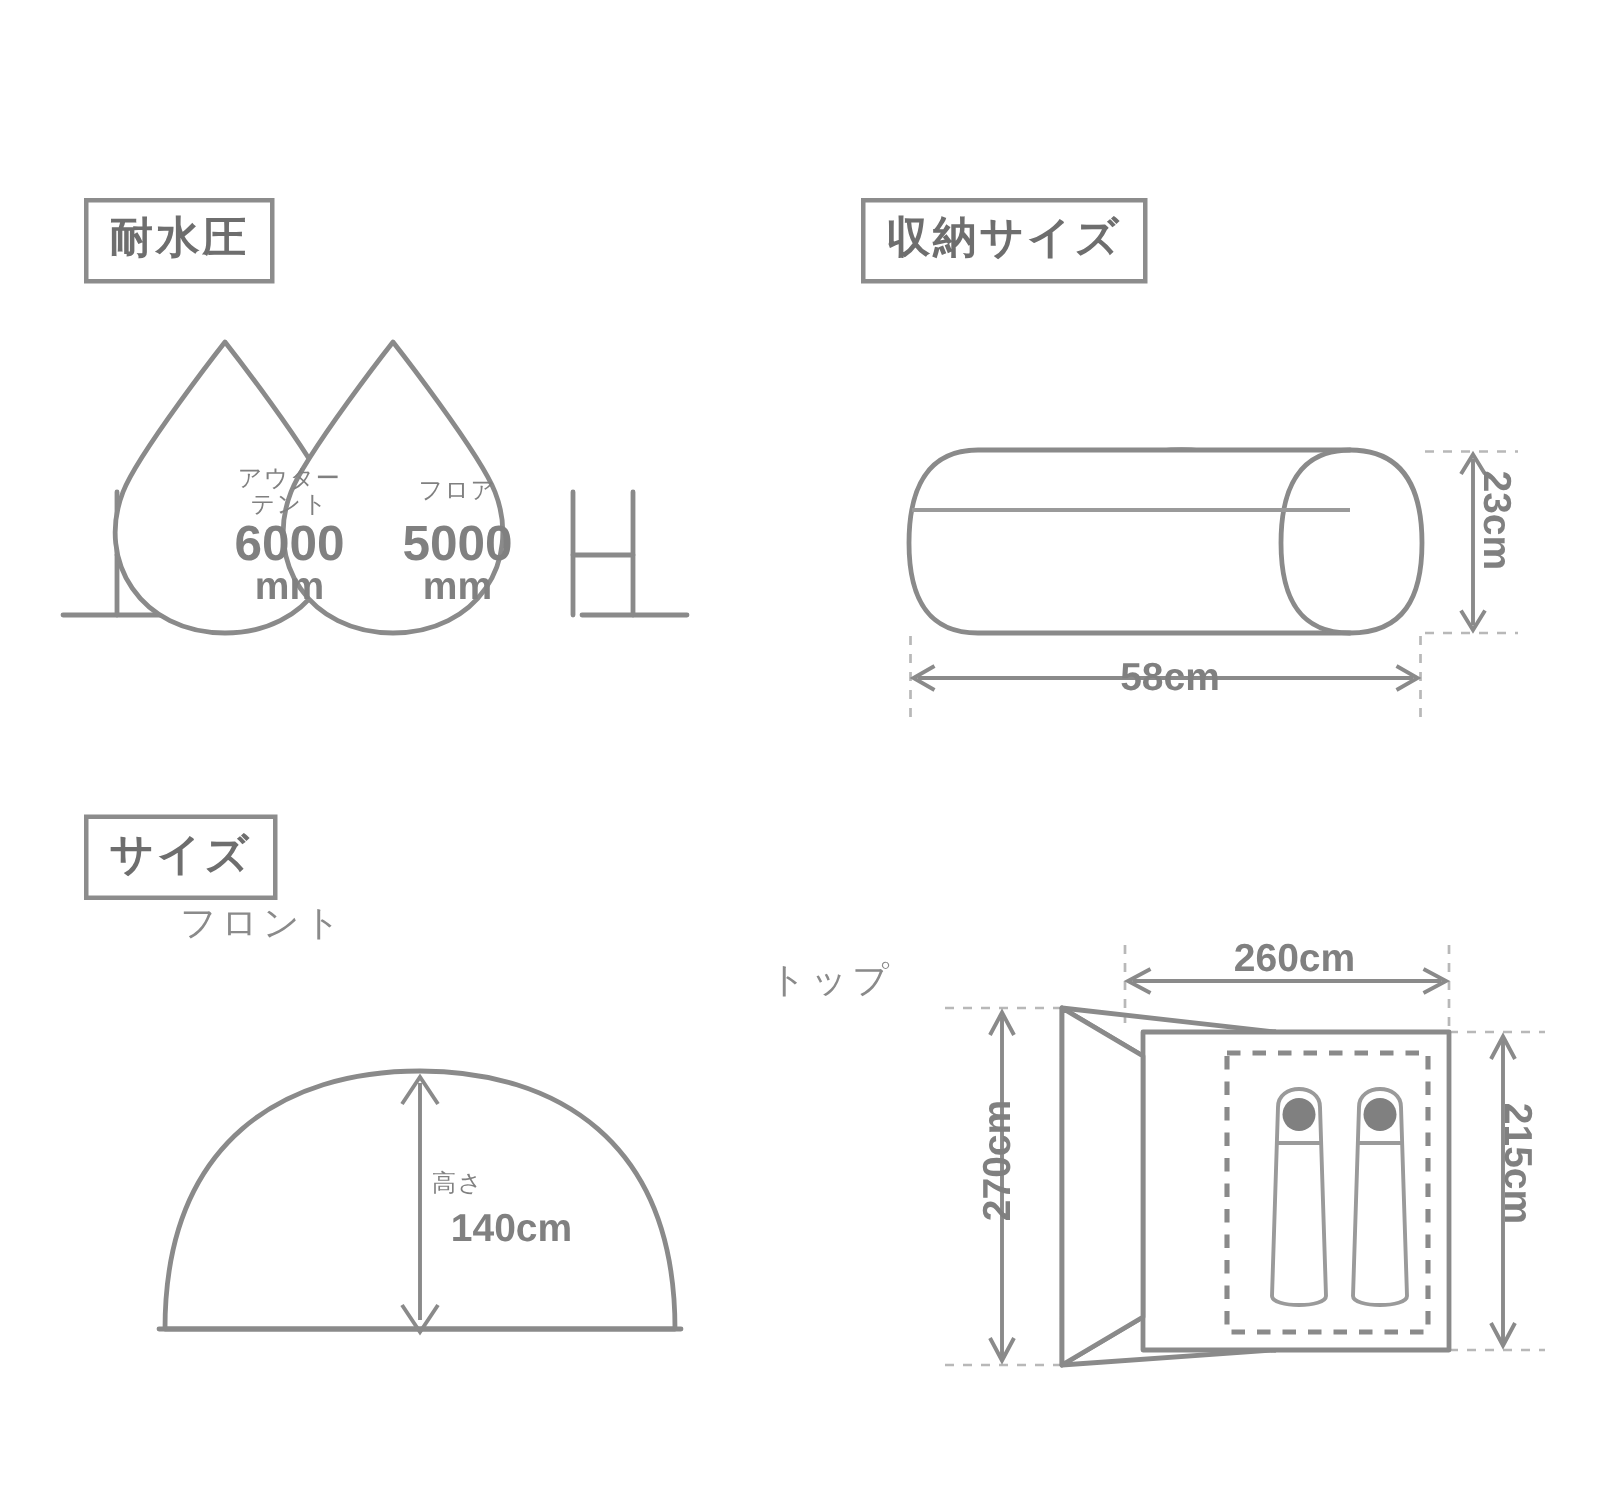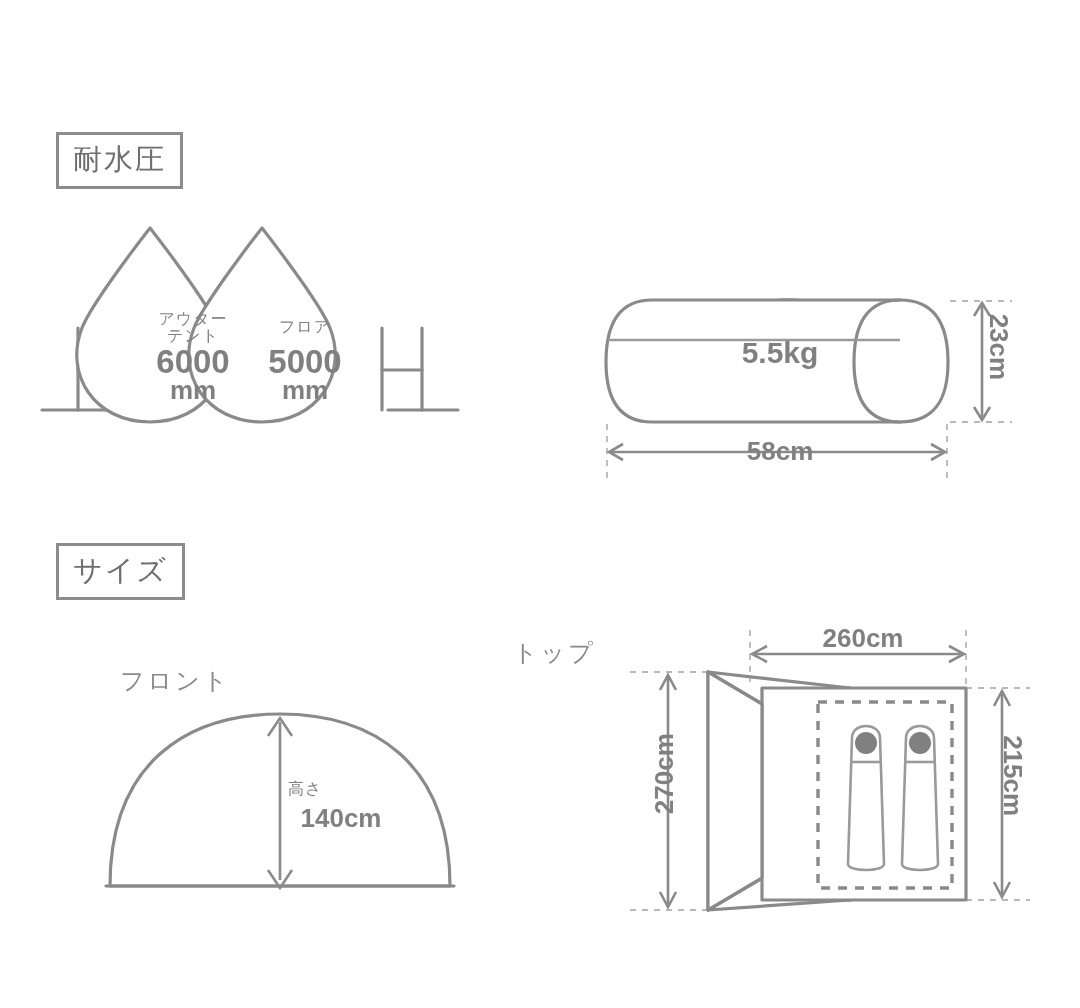--- a/index.html
+++ b/index.html
@@ -21,39 +21,39 @@
     width: 1080px;
     height: 1008px;
   }
   
   .section-chip {
     position: absolute;
     border: 3px solid #8c8c8c;
     background: #ffffff;
     color: #6e6e6e;
     font-size: 29px;
-    font-weight: 400;
+    font-weight: 700;
     letter-spacing: 2px;
     line-height: 1;
     padding: 10px 14px 12px 14px;
     white-space: nowrap;
   }
   #chip-water  { left: 56px;  top: 132px; }
   #chip-pack   { left: 574px; top: 132px; }
   #chip-size   { left: 56px;  top: 543px; }
 
   
   .view-label {
     position: absolute;
     font-size: 24px;
     letter-spacing: 3px;
     color: #8a8a8a;
     white-space: nowrap;
   }
-  #label-front { left: 120px; top: 665px; }
+  #label-front { left: 120px; top: 599px; }
   #label-top   { left: 513px; top: 637px; }
 
   
   .panel { position: absolute; }
   #panel-water { left: 40px;  top: 210px; }
   #panel-pack  { left: 600px; top: 240px; }
   #panel-front { left: 100px; top: 700px; }
   #panel-top   { left: 610px; top: 610px; }
 
   svg { display: block; overflow: visible; }
@@ -126,20 +126,21 @@
   #top-l-dim  { left: 620px; top: 760px; width: 90px; }
   #top-r-dim  { left: 967px; top: 762px; width: 90px; }
 </style>
 </head>
 <body>
 
 <div class="canvas">
 
   <div class="section-chip" id="chip-water">耐水圧</div>
 
+  <div class="section-chip" id="chip-pack">収納サイズ</div>
 
   <div class="section-chip" id="chip-size">サイズ</div>
 
   <div class="panel" id="panel-water">
     <svg width="420" height="230" viewBox="0 0 420 230">
 
       <path class="stroke" d="M 2 200 L 72 200"></path>
       <path class="stroke" d="M 348 200 L 418 200"></path>
 
       <g>
@@ -211,21 +212,20 @@
       <path class="guide" d="M 347 184 L 347 244"></path>
 
       <g>
         <path class="dim-line" d="M 12 212 L 342 212"></path>
         <path class="dim-line" d="M 23 204 L 9 212 L 23 220"></path>
         <path class="dim-line" d="M 331 204 L 345 212 L 331 220"></path>
       </g>
     </svg>
   </div>
 
-  <div class="txt txt-kg" id="pack-weight">5.5kg</div>
   <div class="txt txt-dim" id="pack-w-dim">58cm</div>
   <div class="txt txt-dim rot-right" id="pack-h-dim">23cm</div>
 
   <div class="view-label" id="label-front">フロント</div>
   <div class="view-label" id="label-top">トップ</div>
 
   <div class="panel" id="panel-front">
     <svg width="360" height="200" viewBox="0 0 360 200">
 
       <path class="fillshape stroke" d="M 10 186

